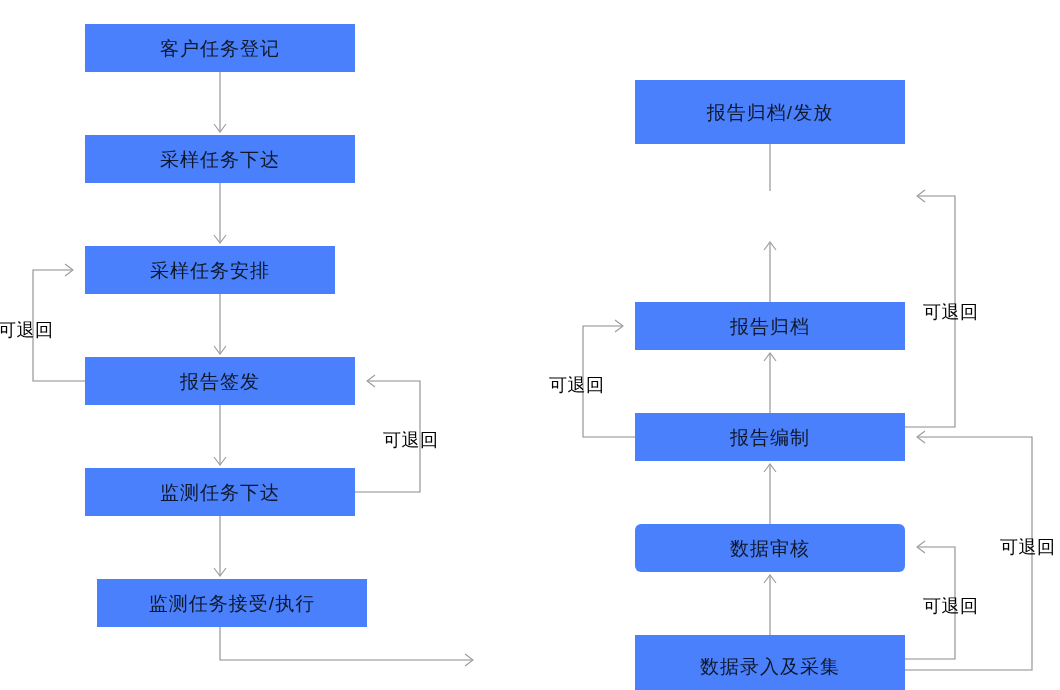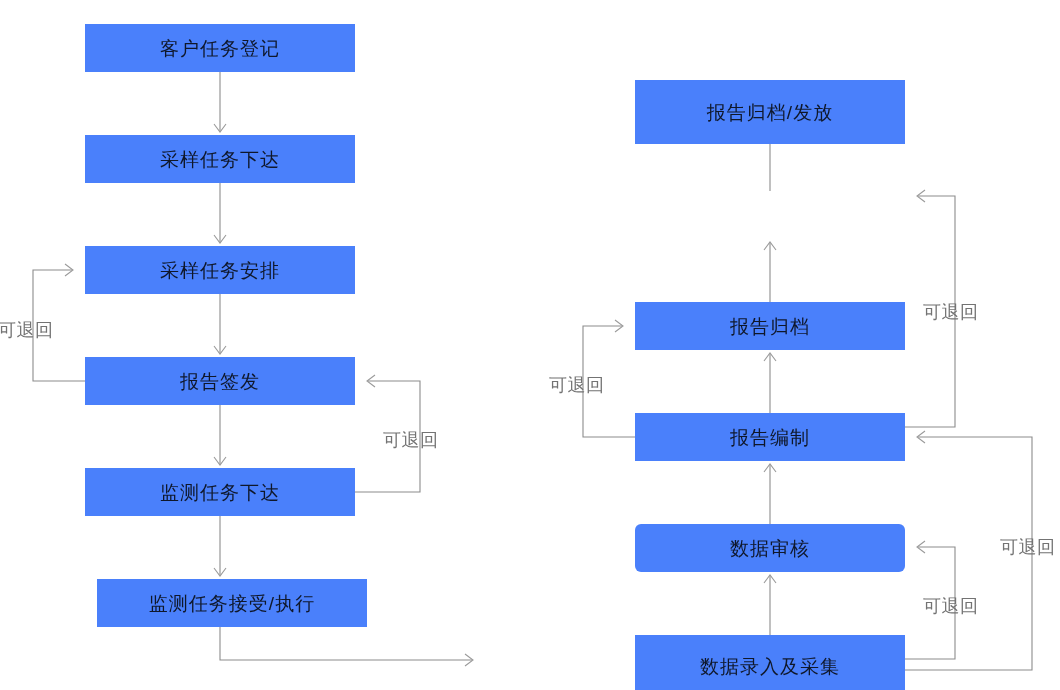--- a/index.html
+++ b/index.html
@@ -29,21 +29,21 @@
     align-items: center;
     justify-content: center;
     font-size: 19px;
     letter-spacing: 1px;
     line-height: 1;
     white-space: nowrap;
     user-select: none;
   }
   .edge-label {
     position: absolute;
-    color: #737373;
+    color: #000000;
     font-size: 18px;
     line-height: 1;
     white-space: nowrap;
     letter-spacing: 0.5px;
   }
   svg.wires {
     position: absolute;
     left: 0; top: 0;
     width: 1060px;
     height: 690px;
@@ -142,21 +142,21 @@
     <g>
       <path d="M905 670 L1032 670 L1032 437 L918 437"></path>
       <path class="head" d="M925 431 L917 437 L925 443"></path>
     </g>
   </svg>
 
   <div class="node" style="left:85px; top:24px; width:270px; height:48px;">客户任务登记</div>
 
   <div class="node" style="left:85px; top:135px; width:270px; height:48px;">采样任务下达</div>
 
-  <div class="node" style="left:85px; top:246px; width:270px; height:48px;">采样任务安排</div>
+  <div class="node" style="left:85px; top:246px; width:250px; height:48px;">采样任务安排</div>
 
   <div class="node" style="left:85px; top:357px; width:270px; height:48px;">报告签发</div>
 
   <div class="node" style="left:85px; top:468px; width:270px; height:48px;">监测任务下达</div>
 
   <div class="node" style="left:97px; top:579px; width:270px; height:48px;">监测任务接受/执行</div>
 
   <div class="node" style="left:635px; top:80px; width:270px; height:64px;">报告归档/发放</div>
 
 

